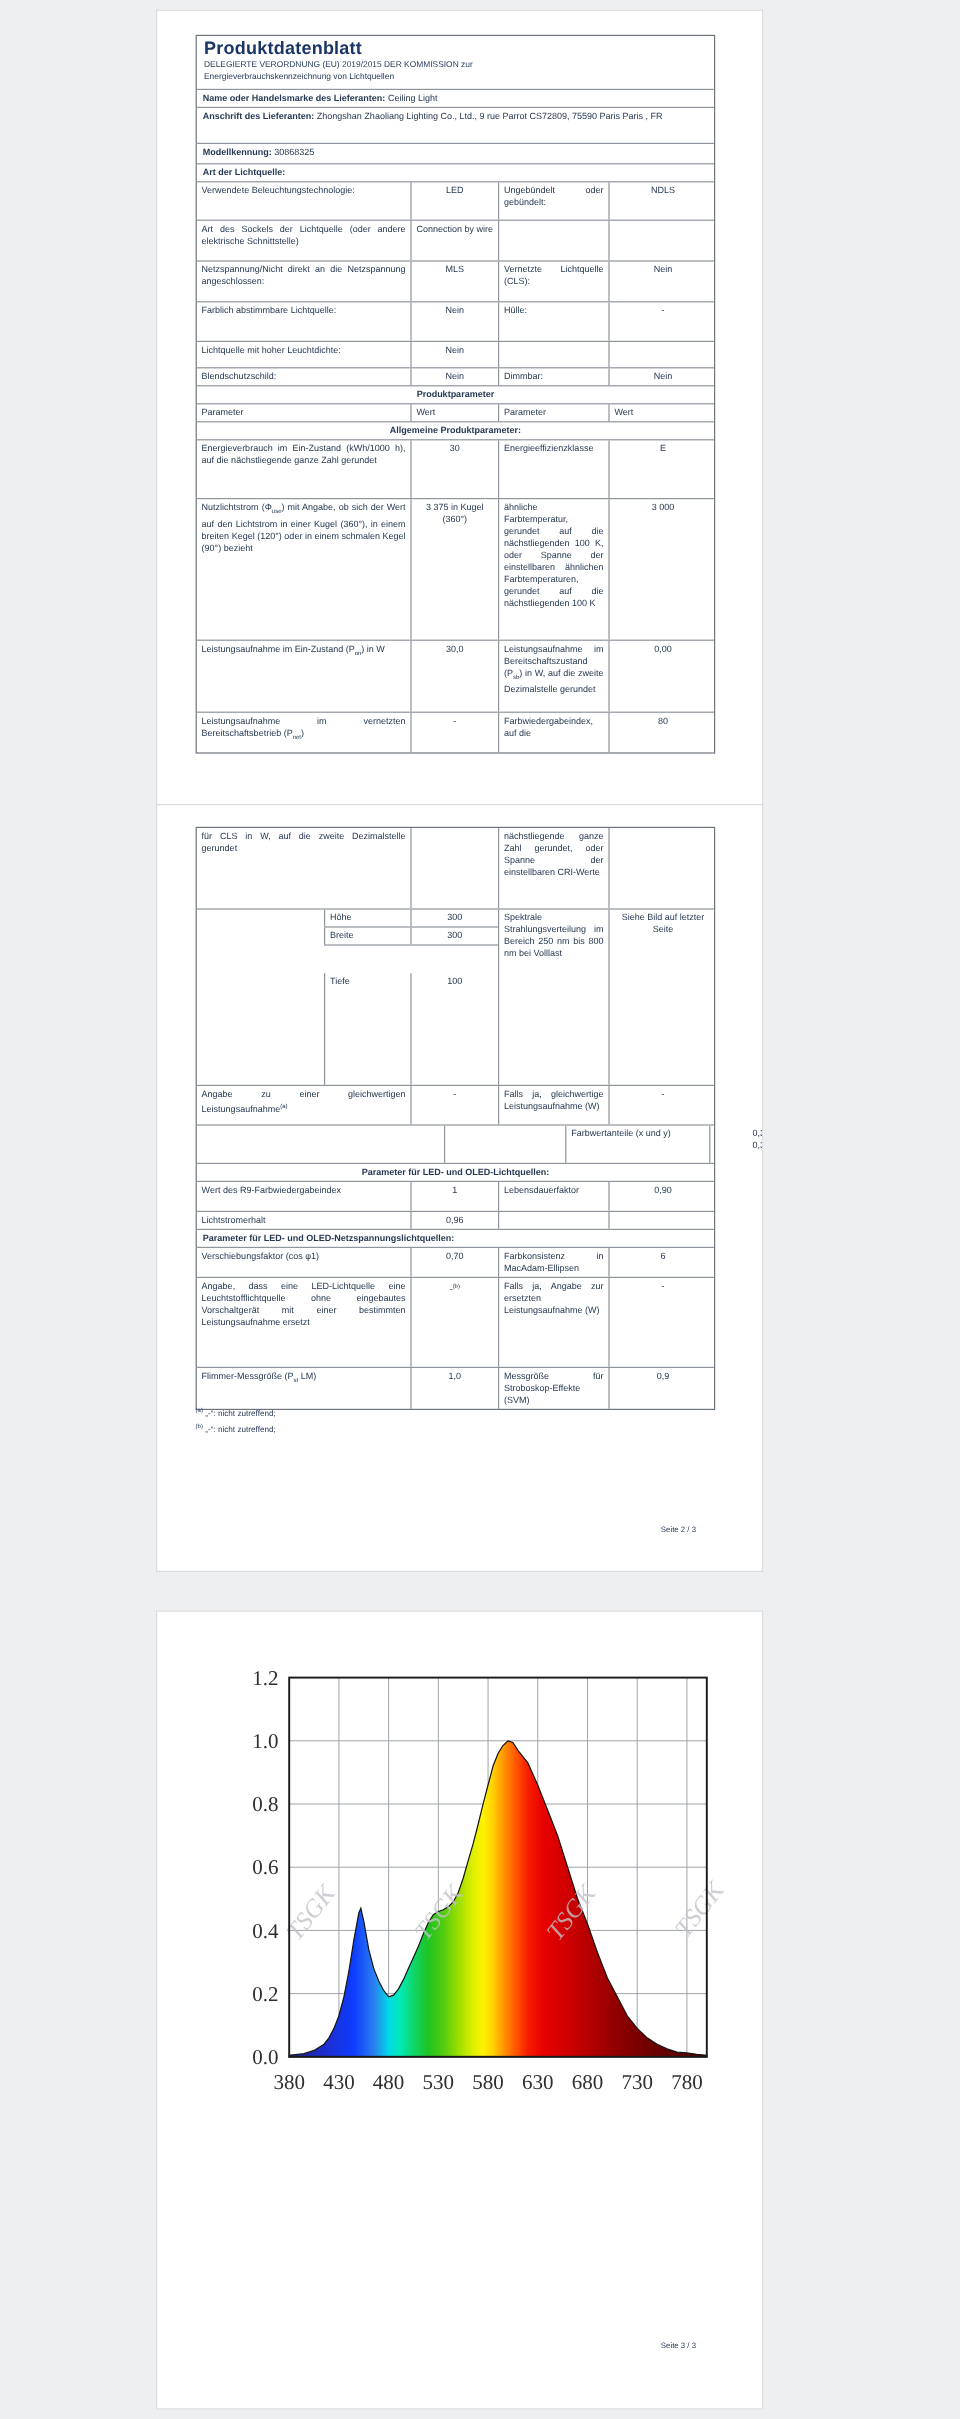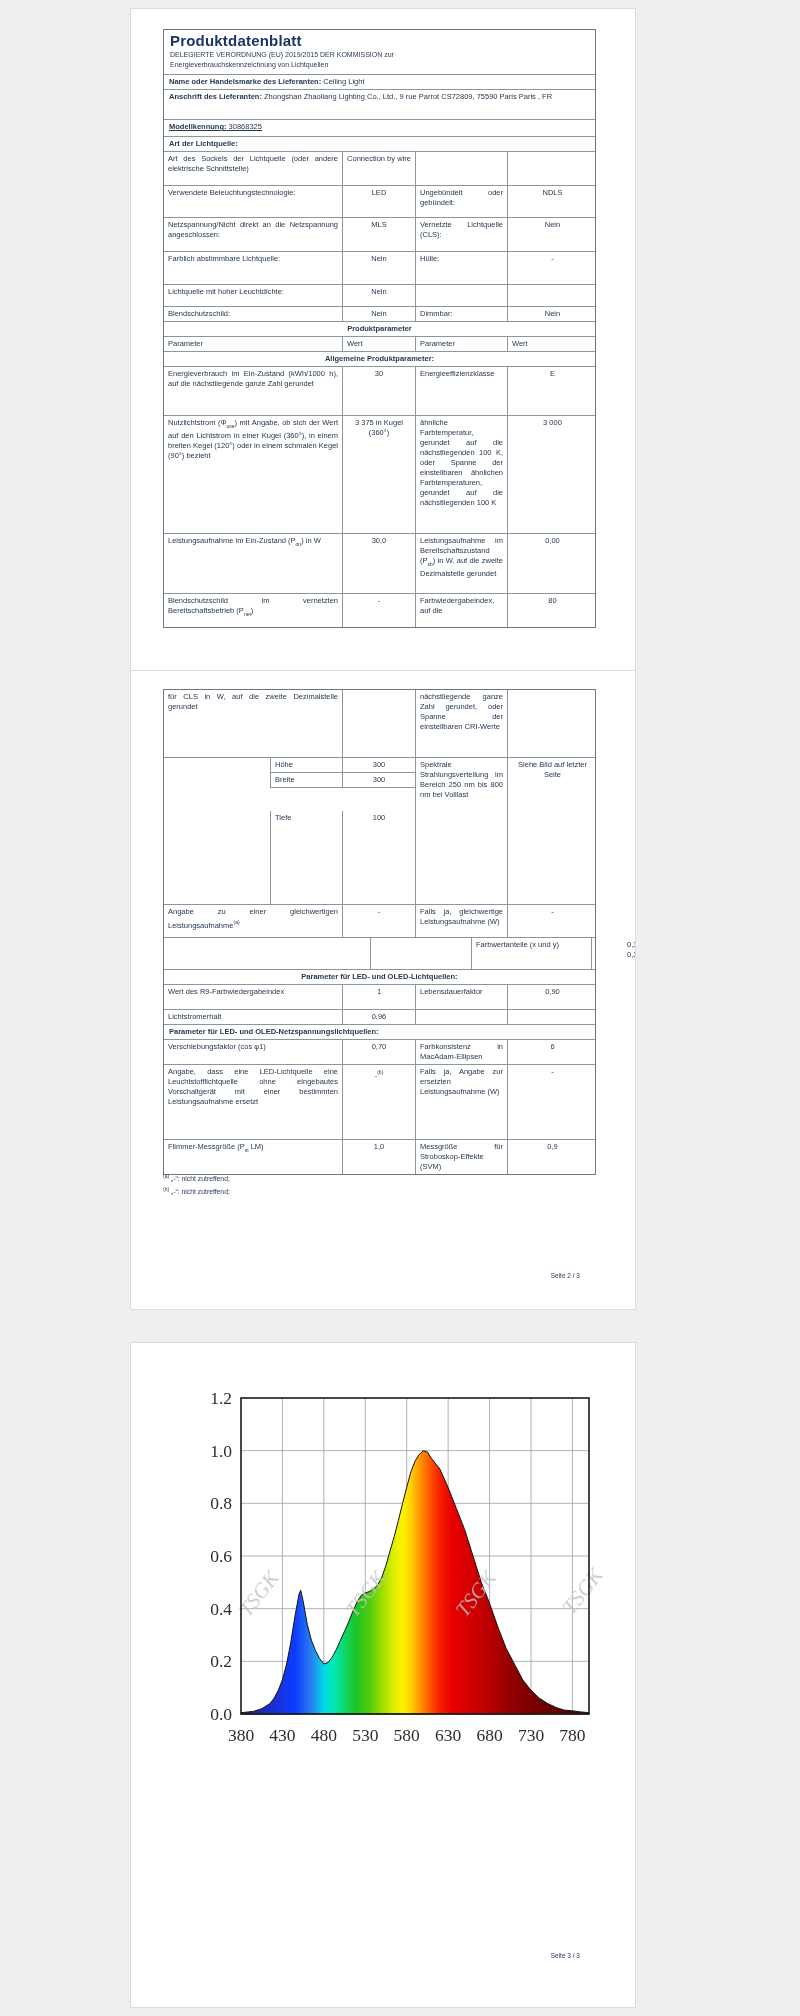--- a/index.html
+++ b/index.html
@@ -80,42 +80,42 @@
     <div class="trow full" style="min-height:15px;">
       <b>Name oder Handelsmarke des Lieferanten:</b>
       <span>Ceiling Light</span>
     </div>
 
     <div class="trow full" style="min-height:30px;">
       <b>Anschrift des Lieferanten:</b>
       <span>Zhongshan Zhaoliang Lighting Co., Ltd., 9 rue Parrot CS72809, 75590 Paris Paris , FR</span>
     </div>
 
-    <div class="trow full" style="min-height:17px;text-decoration:underline;">
+    <div class="trow full" style="min-height:17px;">
       <b>Modellkennung:</b>
       <span>30868325</span>
     </div>
 
     <div class="trow full bold" style="min-height:14px;">Art der Lichtquelle:</div>
-
-    <div class="trow grid4" style="min-height:34px;">
-      <div class="cell lab">Art des Sockels der Lichtquelle (oder andere elektrische Schnittstelle)</div>
-      <div class="cell val bl">Connection by wire</div>
-      <div class="cell lab bl"></div>
-      <div class="cell val bl"></div>
-    </div>
 
     <div class="trow grid4" style="min-height:32px;">
       <div class="cell lab">Verwendete Beleuchtungstechnologie:</div>
       <div class="cell val bl">LED</div>
       <div class="cell lab bl">Ungebündelt oder gebündelt:</div>
       <div class="cell val bl">NDLS</div>
     </div>
 
     <div class="trow grid4" style="min-height:34px;">
+      <div class="cell lab">Art des Sockels der Lichtquelle (oder andere elektrische Schnittstelle)</div>
+      <div class="cell val bl">Connection by wire</div>
+      <div class="cell lab bl"></div>
+      <div class="cell val bl"></div>
+    </div>
+
+    <div class="trow grid4" style="min-height:34px;">
       <div class="cell lab">Netzspannung/Nicht direkt an die Netzspannung angeschlossen:</div>
       <div class="cell val bl">MLS</div>
       <div class="cell lab bl">Vernetzte Lichtquelle (CLS):</div>
       <div class="cell val bl">Nein</div>
     </div>
 
     <div class="trow grid4" style="min-height:33px;">
       <div class="cell lab">Farblich abstimmbare Lichtquelle:</div>
       <div class="cell val bl">Nein</div>
       <div class="cell lab bl">Hülle:</div>
@@ -162,21 +162,21 @@
     </div>
 
     <div class="trow grid4" style="min-height:60px;">
       <div class="cell lab"><span>Leistungsaufnahme im Ein-Zustand (P</span><sub class="s">on</sub><span>) in W</span></div>
       <div class="cell val bl">30,0</div>
       <div class="cell lab bl"><span>Leistungsaufnahme im Bereitschaftszustand (P</span><sub class="s">sb</sub><span>) in W, auf die zweite Dezimalstelle gerundet</span></div>
       <div class="cell val bl">0,00</div>
     </div>
 
     <div class="trow grid4" style="min-height:33px;">
-      <div class="cell lab"><span>Blendschutzschild im vernetzten Bereitschaftsbetrieb (P</span><sub class="s">net</sub><span>)</span></div>
+      <div class="cell lab"><span>Leistungsaufnahme im vernetzten Bereitschaftsbetrieb (P</span><sub class="s">net</sub><span>)</span></div>
       <div class="cell val bl">-</div>
       <div class="cell lab bl">Farbwiedergabeindex, auf die</div>
       <div class="cell val bl">80</div>
     </div>
 
   </div>
   <div class="pagefooter">Seite 1 / 3</div>
 </div>
 
 <div class="page" id="page2">

